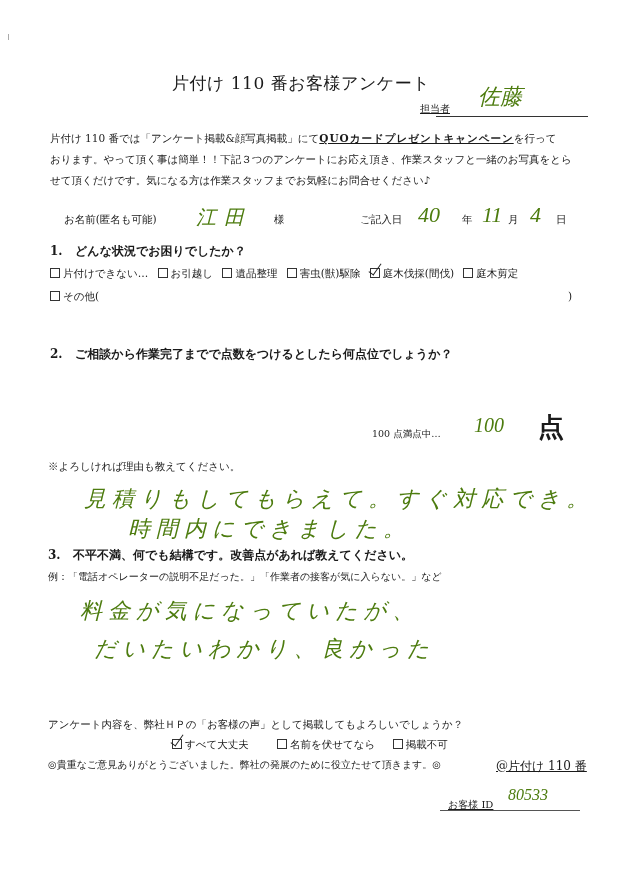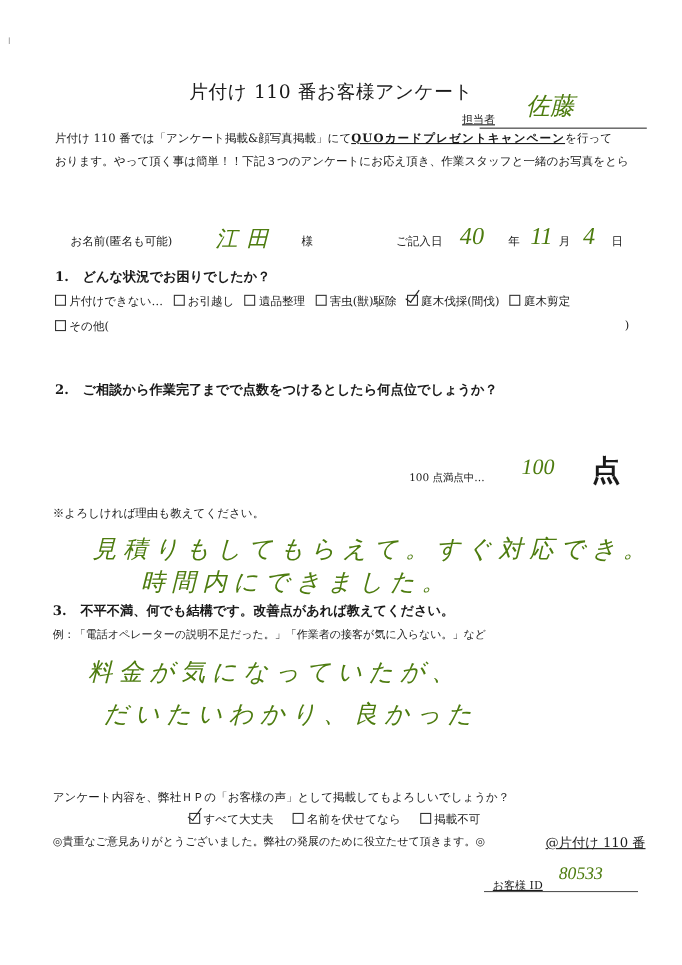--- a/index.html
+++ b/index.html
@@ -4,21 +4,21 @@
   <style>
     html, body { margin:0; padding:0; background:#ffffff; }
     body { width:620px; height:877px; position:relative; overflow:hidden;
       font-family:"DejaVu Serif", "Liberation Serif", serif; color:#1a1a1a; }
     .abs { position:absolute; white-space:nowrap; }
     .title { left:172px; top:72px; font-size:17px; letter-spacing:0.5px; }
     .tanto-line { left:436px; top:100px; width:152px; border-bottom:1px solid #333; height:16px; }
     .tanto-label { left:420px; top:102px; font-size:10px; text-decoration:underline; }
     .hand { font-family:Liberation Serif, serif; font-style:italic; color:#4d7c0f; font-weight:300; }
     .tanto-sign { left:478px; top:82px; font-size:22px; }
-    .intro { left:50px; top:116px; font-size:10.5px; line-height:21px; width:540px; white-space:normal; }
+    .intro { left:50px; top:128px; font-size:10.5px; line-height:21px; width:540px; white-space:normal; }
     .intro u { text-decoration:underline; font-weight:bold; letter-spacing:1px; }
     .small { font-size:10.5px; }
     .q { font-size:12px; font-weight:bold; }
     .cb { display:inline-block; width:8px; height:8px; border:1px solid #333; margin:0 3px 0 0; vertical-align:-1px; position:relative; }
     .cb.checked::after { content:""; position:absolute; left:1px; top:-8px; width:5px; height:13px;
       border-right:1px solid #222; border-bottom:1px solid #222; transform:rotate(35deg); }
     .opt { margin-right:6px; }
     .score-mark { left:538px; top:410px; font-size:26px; font-weight:bold; }
     .handwrite-lg { font-size:22px; letter-spacing:6px; }
     .footer-link { text-decoration:underline; }
@@ -31,20 +31,21 @@
 <div class="speck" style="left:8px;top:34px;"></div>
 
 <div class="abs title">片付け 110 番お客様アンケート</div>
 <div class="abs tanto-line"></div>
 <div class="abs tanto-label">担当者</div>
 <div class="abs hand tanto-sign">佐藤</div>
 
 <div class="abs intro">
   <span>片付け 110 番では「アンケート掲載&amp;顔写真掲載」にて</span><u>QUOカードプレゼントキャンペーン</u><span>を行って</span><br>
   <span>おります。やって頂く事は簡単！！下記３つのアンケートにお応え頂き、作業スタッフと一緒のお写真をとら</span><br>
+  <span>せて頂くだけです。気になる方は作業スタッフまでお気軽にお問合せください♪</span>
 </div>
 
 <div class="abs small" style="left:64px;top:213px;">お名前(匿名も可能)</div>
 <div class="abs hand" style="left:196px;top:204px;font-size:20px;letter-spacing:8px;">江田</div>
 <div class="abs small" style="left:274px;top:213px;">様</div>
 <div class="abs small" style="left:360px;top:213px;">ご記入日</div>
 <div class="abs hand" style="left:418px;top:202px;font-size:22px;">40</div>
 <div class="abs small" style="left:462px;top:213px;">年</div>
 <div class="abs hand" style="left:482px;top:202px;font-size:22px;">11</div>
 <div class="abs small" style="left:508px;top:213px;">月</div>
@@ -82,21 +83,21 @@
 <div class="abs q" style="left:48px;top:547px;">
   <span>3.</span>&nbsp;&nbsp;
   <span>不平不満、何でも結構です。改善点があれば教えてください。</span>
 </div>
 <div class="abs" style="left:48px;top:570px;font-size:10px;">例：「電話オペレーターの説明不足だった。」「作業者の接客が気に入らない。」など</div>
 <div class="abs hand handwrite-lg" style="left:80px;top:596px;">料金が気になっていたが、</div>
 <div class="abs hand handwrite-lg" style="left:94px;top:634px;">だいたいわかり、良かった</div>
 
 <div class="abs small" style="left:48px;top:718px;">アンケート内容を、弊社ＨＰの「お客様の声」として掲載してもよろしいでしょうか？</div>
 <div class="abs small" style="left:172px;top:738px;">
-  <span class="opt" style="margin-right:14px;"><span class="cb checked"></span><span>すべて大丈夫</span></span>
+  <span class="opt" style="margin-right:25px;"><span class="cb checked"></span><span>すべて大丈夫</span></span>
   <span class="opt" style="margin-right:14px;"><span class="cb"></span><span>名前を伏せてなら</span></span>
   <span class="opt"><span class="cb"></span><span>掲載不可</span></span>
 </div>
 
 <div class="abs" style="left:48px;top:758px;font-size:10px;">◎貴重なご意見ありがとうございました。弊社の発展のために役立たせて頂きます。◎</div>
 <div class="abs footer-link" style="left:496px;top:758px;font-size:12px;">@片付け 110 番</div>
 <div class="abs cust-line"></div>
 <div class="abs" style="left:448px;top:798px;font-size:10px;text-decoration:underline;">お客様 ID</div>
 <div class="abs hand" style="left:508px;top:786px;font-size:16px;">80533</div>
 

